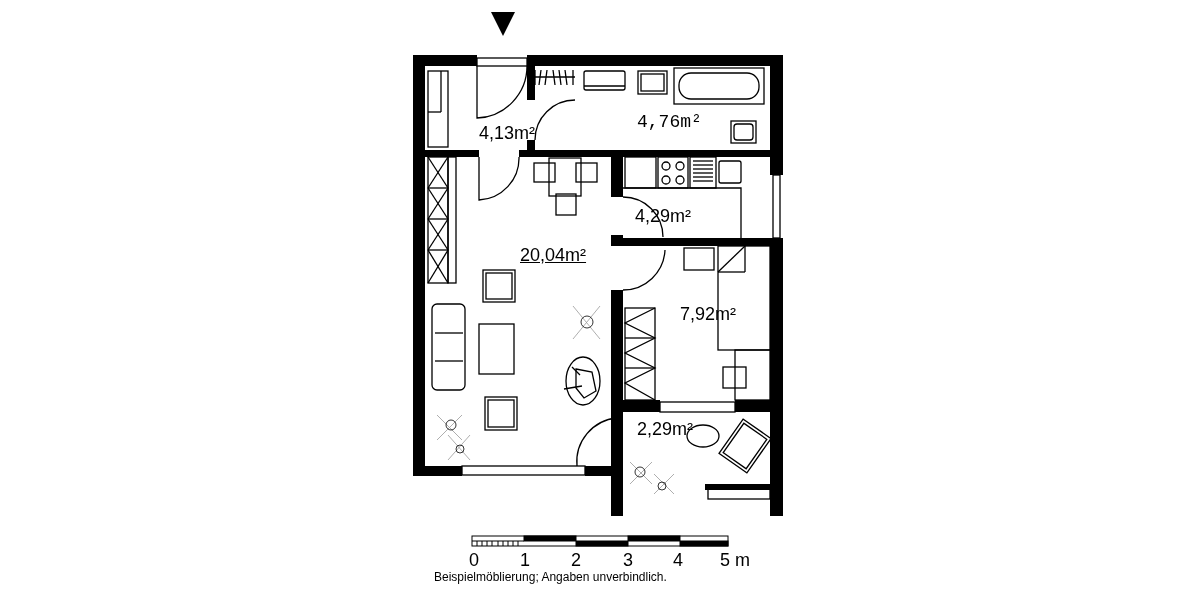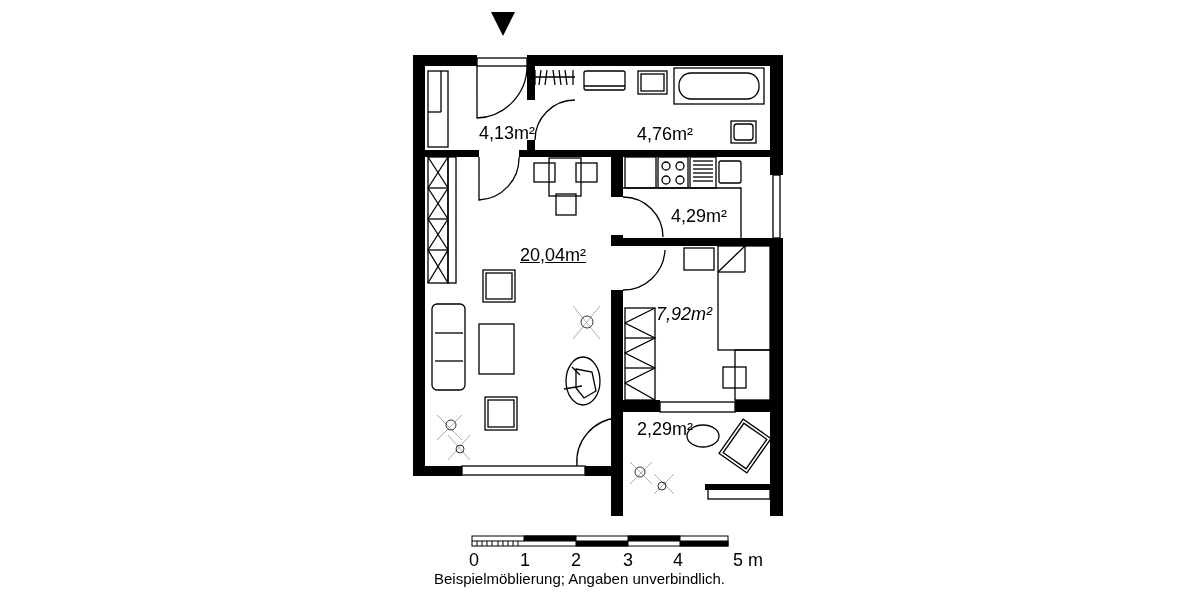--- a/index.html
+++ b/index.html
@@ -1,20 +1,20 @@
 <!DOCTYPE html>
 <html><head>
 <meta charset="utf-8">
 <style>
   html,body{margin:0;padding:0;background:#fff;}
   body{width:1200px;height:600px;position:relative;overflow:hidden;font-family:"Liberation Sans",sans-serif;color:#000;}
   svg{position:absolute;left:0;top:0;}
   .lbl{position:absolute;font-size:18px;white-space:nowrap;}
   .ticks{position:absolute;font-size:12px;}
-  .caption{position:absolute;left:434px;top:570px;font-size:15px;white-space:nowrap;}
+  .caption{position:absolute;left:434px;top:570px;font-size:12px;white-space:nowrap;}
 </style>
 </head>
 <body>
 
 <svg width="1200" height="600" viewBox="0 0 1200 600">
 
   <polygon points="491,12 515,12 503,36" fill="#000"></polygon>
 
   <g fill="#000">
 
@@ -196,28 +196,28 @@
     <rect x="524" y="536" width="52" height="5" fill="#000"></rect>
     <rect x="576" y="541" width="52" height="5" fill="#000"></rect>
     <rect x="628" y="536" width="52" height="5" fill="#000"></rect>
     <rect x="680" y="541" width="48" height="5" fill="#000"></rect>
     <line x1="472" y1="541" x2="524" y2="541"></line>
     <path d="M477,541 V546 M482,541 V546 M487,541 V546 M492,541 V546 M498,541 V546 M503,541 V546 M508,541 V546 M513,541 V546 M518,541 V546"></path>
   </g>
 </svg>
 
 <div class="lbl" style="left:479px;top:123px;">4,13m²</div>
-<div class="lbl" style="left:637px;top:124px;">4,76m²</div>
-<div class="lbl" style="left:671px;top:206px;">4,29m²</div>
+<div class="lbl" style="left:637px;top:112px;font-family:Liberation Mono, monospace;">4,76m²</div>
+<div class="lbl" style="left:635px;top:206px;">4,29m²</div>
 <div class="lbl" style="left:520px;top:245px;text-decoration:underline;">20,04m²</div>
-<div class="lbl" style="left:656px;top:304px;font-style:italic;">7,92m²</div>
+<div class="lbl" style="left:680px;top:304px;">7,92m²</div>
 <div class="lbl" style="left:637px;top:419px;">2,29m²</div>
 
 <div class="ticks">
   <span class="lbl" style="left:469px;top:550px;">0</span>
   <span class="lbl" style="left:520px;top:550px;">1</span>
   <span class="lbl" style="left:571px;top:550px;">2</span>
   <span class="lbl" style="left:623px;top:550px;">3</span>
   <span class="lbl" style="left:673px;top:550px;">4</span>
-  <span class="lbl" style="left:720px;top:550px;margin-left:13px;">5 m</span>
+  <span class="lbl" style="left:720px;top:550px;">5 m</span>
 </div>
 
 <div class="caption">Beispielmöblierung; Angaben unverbindlich.</div>
 
 </body></html>

